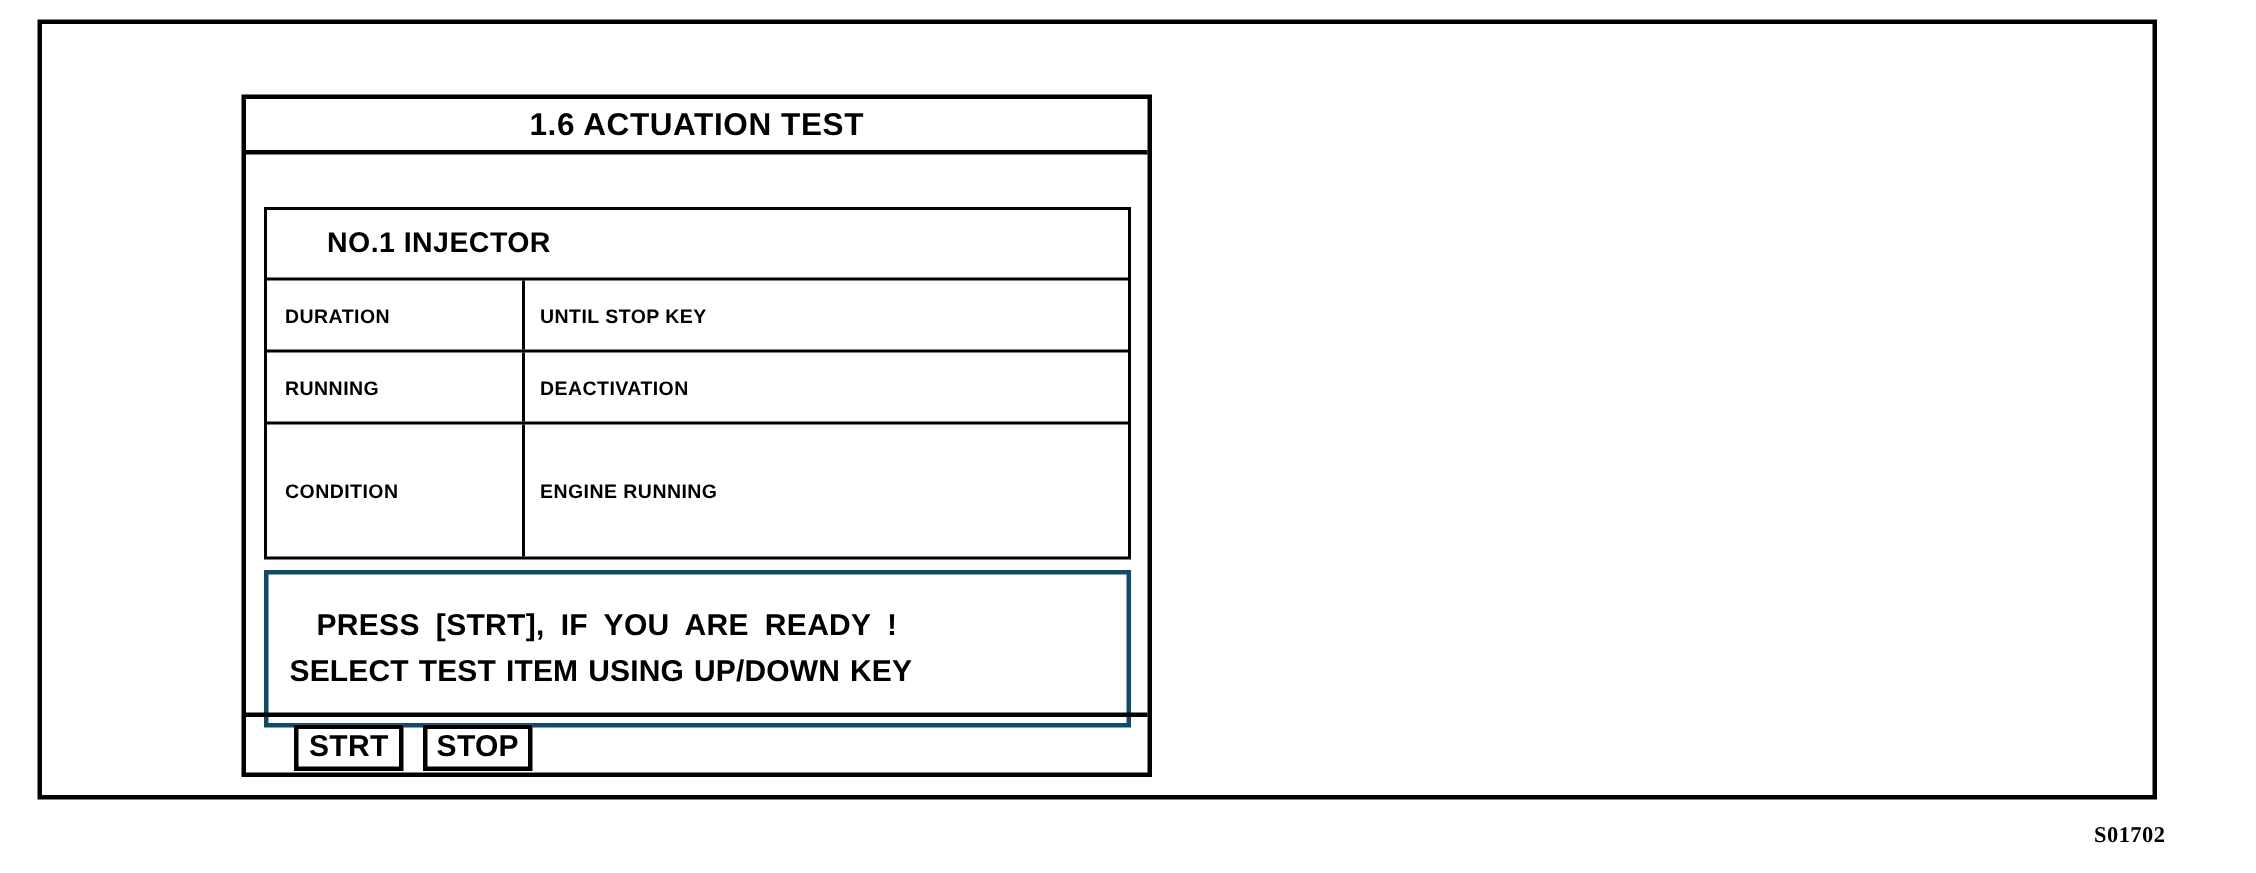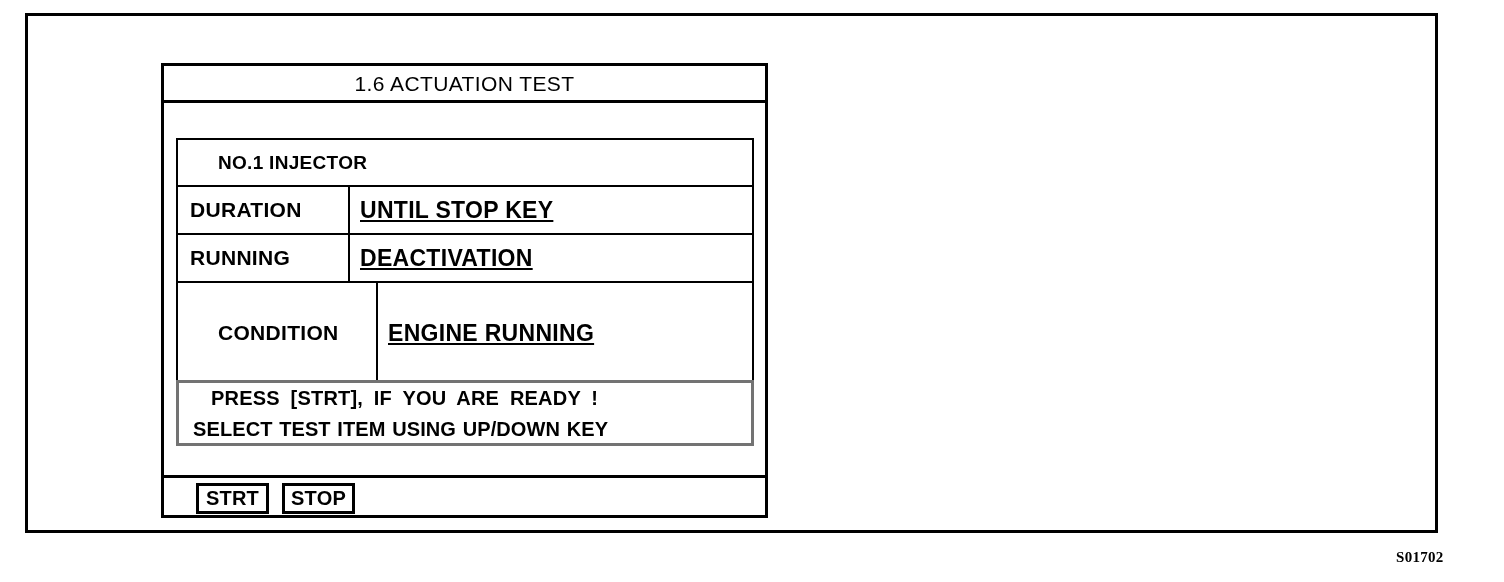--- a/index.html
+++ b/index.html
@@ -48,21 +48,21 @@
     width: 100%;
     height: 37px;
     border-bottom: 3px solid #000;
     box-sizing: border-box;
     display: flex;
     align-items: center;
     justify-content: center;
   }
   #title-bar .title-text {
     font-size: 21px;
-    font-weight: normal;
+    font-weight: bold;
     letter-spacing: 0.4px;
     line-height: 1;
     white-space: nowrap;
   }
 
   
   #param-table {
     position: absolute;
     left: 12px;
     top: 72px;
@@ -93,53 +93,52 @@
     border-bottom: none;
   }
   #param-table .tcell-label {
     width: 172px;
     min-width: 172px;
     border-right: 2px solid #000;
     box-sizing: border-box;
     display: flex;
     align-items: center;
     padding-left: 12px;
-    font-size: 21px;
+    font-size: 13px;
     font-weight: bold;
     letter-spacing: 0.3px;
     white-space: nowrap;
   }
   #param-table .tcell-value {
     flex: 1;
     box-sizing: border-box;
     display: flex;
     flex-direction: column;
     justify-content: center;
     padding-left: 10px;
-    font-size: 23px;
-    font-weight: bold;
-    letter-spacing: 0.3px;
-    text-decoration: underline;
+    font-size: 13px;
+    font-weight: bold;
+    letter-spacing: 0.3px;
   }
   #param-table .row-single { height: 46px; }
-  #param-table .row-double { height: 100px; padding-left: 28px; }
+  #param-table .row-double { height: 88px; }
   #param-table .vline {
     white-space: nowrap;
     line-height: 1.0;
   }
   #param-table .vline + .vline { margin-top: 26px; }
 
   
   #message-box {
     position: absolute;
     left: 12px;
     top: 314px;
     width: 578px;
-    height: 66px;
-    border: 3px solid #737373;
+    height: 105px;
+    border: 3px solid #0c4a6e;
     box-sizing: border-box;
     background: #fff;
     display: flex;
     flex-direction: column;
     justify-content: center;
   }
   #message-box .msg-line {
     font-size: 20px;
     font-weight: bold;
     white-space: nowrap;

